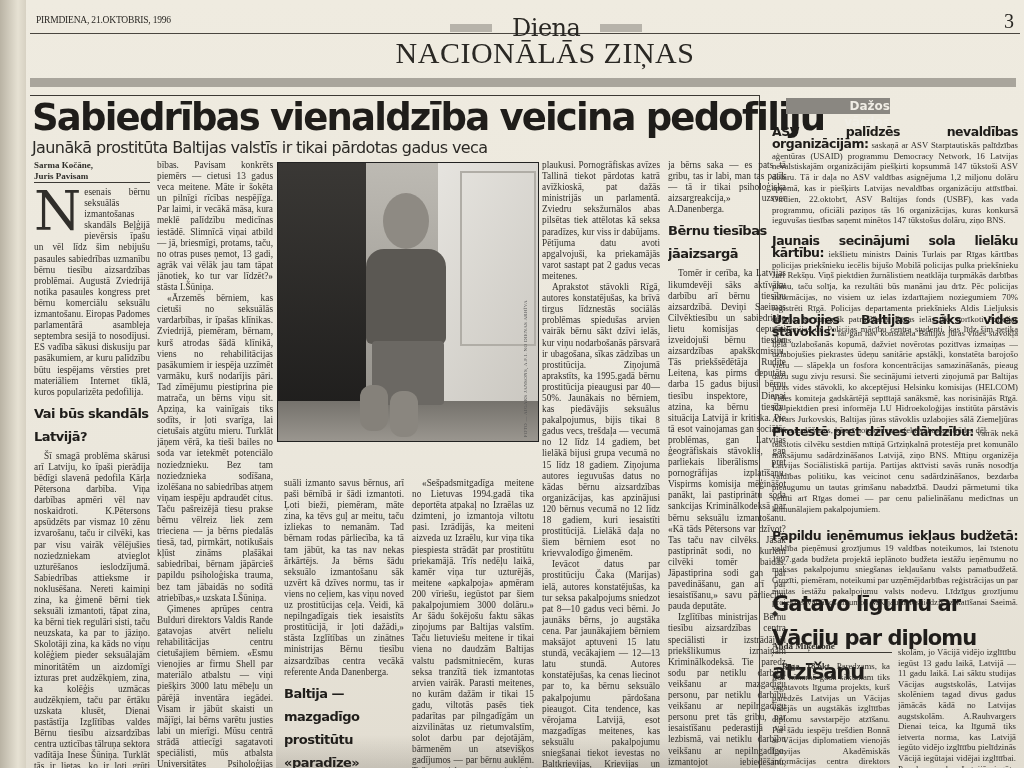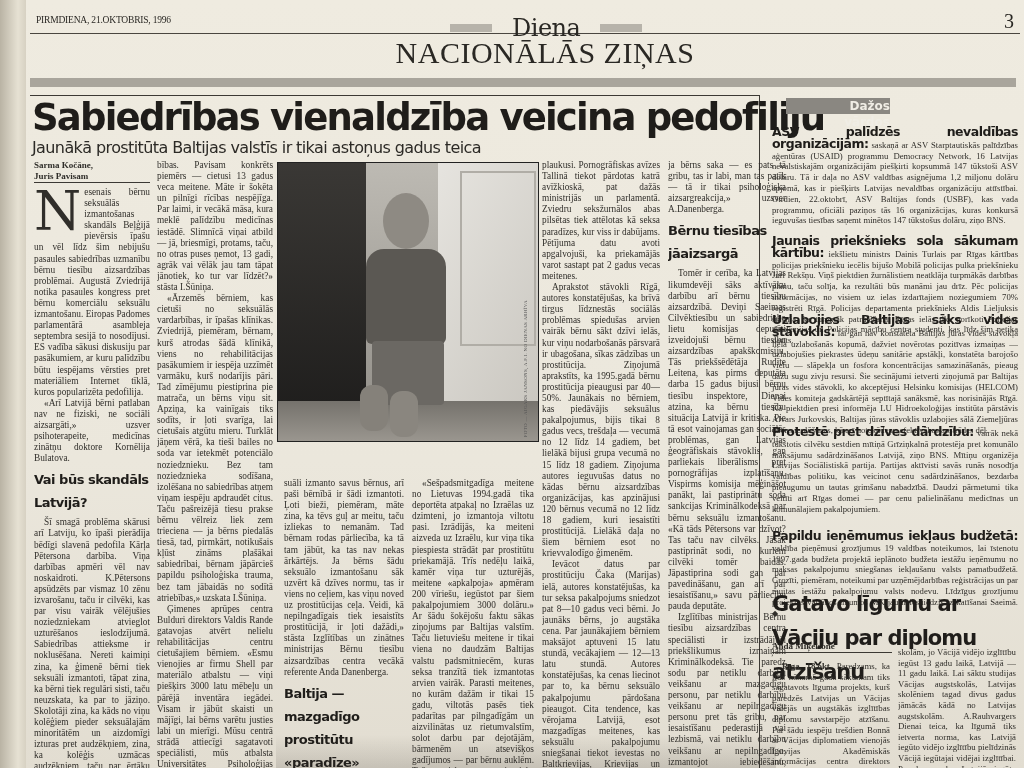--- a/index.html
+++ b/index.html
@@ -128,30 +128,29 @@
       <span class="gray-bar"></span>
     </div>
     <span class="page-num">3</span>
   </div>
 
   <div class="section-title">NACIONĀLĀS ZIŅAS</div>
   <div class="section-bar"></div>
 
   <div class="main-article">
     <div class="headline">Sabiedrības vienaldzība veicina pedofiliju</div>
-    <div class="subhead">Jaunākā prostitūta Baltijas valstīs ir tikai astoņus gadus teica</div>
+    <div class="subhead">Jaunākā prostitūta Baltijas valstīs ir tikai pārdotas gadus veca</div>
   </div>
 
   <div class="col" style="left:8px; top:160px; width:116px; height:608px;">
     <div class="byline">
       <div>Sarma Kočāne,</div>
       <div style="border-bottom:1px solid #3c3934; margin-bottom:4px;">Juris Pavisam</div>
     </div>
     <p class="noindent"><span class="dropcap">N</span><span>esenais bērnu seksuālās izmantošanas skandāls Beļģijā pievērsis īpašu un vēl līdz šim nebijušu pasaules sabiedrības uzmanību bērnu tiesību aizsardzības problēmai. Augustā Zviedrijā notika pasaules kongress pret bērnu komerciālu seksuālu izmantošanu. Eiropas Padomes parlamentārā asambleja septembra sesijā to nosodījusi. ES vadība sākusi diskusiju par pasākumiem, ar kuru palīdzību būtu iespējams vērsties pret materiāliem Internet tīklā, kuros popularizēta pedofilija.</span></p>
-    <p>«Arī Latvijā bērni patlaban nav ne fiziski, ne sociāli aizsargāti,» uzsver psihoterapeite, medicīnas zinātņu doktore Kornēlija Bulatova.</p>
     <div class="subhd">Vai būs skandāls Latvijā?</div>
     <p>Šī smagā problēma skārusi arī Latviju, ko īpaši pierādīja bēdīgi slavenā pedofila Kārļa Pētersona darbība. Viņa darbības apmēri vēl nav noskaidroti. K.Pētersons apsūdzēts par vismaz 10 zēnu izvarošanu, taču ir cilvēki, kas par visu vairāk vēlējušies noziedzniekam atvieglot uzturēšanos ieslodzījumā. Sabiedrības attieksme ir noklusēšana. Nereti kaimiņi zina, ka ģimenē bērni tiek seksuāli izmantoti, tāpat zina, ka bērni tiek regulāri sisti, taču neuzskata, ka par to jāziņo. Skolotāji zina, ka kāds no viņu kolēģiem pieder seksuālajām minoritātēm un aizdomīgi izturas pret audzēkņiem, zina, ka kolēģis uzmācas audzēkņiem, taču par ērtāku uzskata klusēt, Dienai pastāstīja Izglītības valdes Bērnu tiesību aizsardzības centra uzticības tālruņa sektora vadītāja Inese Šūniņa. Turklāt tās ir lietas, ko ir ļoti grūti pierādīt.</p>
 
   </div>
 
   <div class="col" style="left:131px; top:160px; width:116px; height:608px;">
     <p class="noindent">bības. Pavisam konkrēts piemērs — cietusi 13 gadus veca meitene. Māte ir šokēta un pilnīgi rīcības nespējīga. Par laimi, ir vecākā māsa, kura meklē palīdzību medicīnas iestādē. Slimnīcā viņai atbild — jā, briesmīgi, protams, taču, no otras puses ņemot, 13 gadi, agrāk vai vēlāk jau tam tāpat jānotiek, ko tur var līdzēt?» stāsta I.Šūniņa.</p>
     <p>«Ārzemēs bērniem, kas cietuši no seksuālās vardarbības, ir īpašas klīnikas. Zviedrijā, piemēram, bērnam, kurš atrodas šādā klīnikā, viens no rehabilitācijas pasākumiem ir iespēja uzzīmēt varmāku, kurš nodarījis pāri. Tad zīmējumu piestiprina pie matrača, un bērns viņu sit. Apziņa, ka vainīgais tiks sodīts, ir ļoti svarīga, lai cietušais atgūtu mieru. Turklāt jāņem vērā, ka tieši bailes no soda var ietekmēt potenciālo noziedznieku. Bez tam noziedznieka sodīšana, izolēšana no sabiedrības atņem viņam iespēju apdraudēt citus. Taču pašreizējā tiesu prakse bērnu vēlreiz liek zem trieciena — ja bērns piedalās tiesā, tad, pirmkārt, notikušais kļūst zināms plašākai sabiedrībai, bērnam jāpārcieš papildu psiholoģiska trauma, bez tam jābaidās no sodītā atriebības,» uzskata I.Šūniņa.</p>
     <p>Ģimenes aprūpes centra Bulduri direktors Valdis Rande gatavojas atvērt nelielu rehabilitācijas centru cietušajiem bērniem. «Esmu vienojies ar firmu Shell par materiālo atbalstu — viņi piešķirs 3000 latu mēbeļu un pārējā inventāra iegādei. Visam ir jābūt skaisti un mājīgi, lai bērns varētu justies labi un mierīgi. Mūsu centrā strādā attiecīgi sagatavoti speciālisti, mūs atbalsta Universitātes Psiholoģijas katedra. Man paredzēta tikšanās ar labklājības ministru, viņam jau ir iesniegts mūsu izstrādātais projekts, tālāk viss atkarīgs no viņa piekrišanas,» stāsta V.Rande. Sākumā centrā plānotas piecas vietas diennakts stacionārā un piecas vietas tikai dienas ārstēšanai, jo, kā uzskata V.Rande, ja vardarbība nav notikusi ģimenē, tad bērnu nevajag atraut no tās. Ve-</p>
   </div>
@@ -196,21 +195,21 @@
   </div>
 
   <div class="sidebar">
     <div class="sidebar-tag">Dažos vārdos</div>
 
     <div class="brief" style="top:32px;">
       <span class="bh">ASV palīdzēs nevaldības organizācijām:</span>
       <span>saskaņā ar ASV Starptautiskās palīdzības aģentūras (USAID) programmu Democracy Network, 16 Latvijas nevalstiskajām organizācijām piešķirti kopsummā 147 tūkstoši ASV dolāru. Tā ir daļa no ASV valdības asignējuma 1,2 miljonu dolāru apjomā, kas ir piešķirts Latvijas nevaldības organizāciju attīstībai. Otrdien, 22.oktobrī, ASV Baltijas fonds (USBF), kas vada programmu, oficiāli paziņos tās 16 organizācijas, kuras konkursā ieguvušas tiesības saņemt minētos 147 tūkstošus dolāru, ziņo BNS.</span>
     </div>
     <div class="brief" style="top:141px;">
-      <span class="bh">Jaunais priekšnieks sola sākumam kārtību:</span>
+      <span class="bh">Jaunais secinājumi sola lielāku kārtību:</span>
       <span>iekšlietu ministrs Dainis Turlais par Rīgas kārtības policijas priekšnieku iecēlis bijušo Mobilā policijas pulka priekšnieku Juri Rekšņu. Viņš piektdien žurnālistiem neatklāja turpmākās darbības plānu, taču solīja, ka rezultāti būs manāmi jau drīz. Pēc policijas informācijas, no visiem uz ielas izdarītajiem noziegumiem 70% reģistrēti Rīgā. Policijas departamenta priekšnieks Aldis Lieljuksis stāstīja, ka turpmāk patrulēšanai Rīgas ielās tiks norīkoti Policijas akadēmijas un Policijas mācību centra studenti, kas līdz šim netika darīts.</span>
     </div>
     <div class="brief" style="top:220px;">
       <span class="bh">Uzlabojies Baltijas sāks vides stāvoklis:</span>
       <span>lai gan nav konstatēta Baltijas jūras vides stāvokļa liela uzlabošanās kopumā, dažviet novērotas pozitīvas izmaiņas — uzlabojušies piekrastes ūdeņu sanitārie apstākļi, konstatēta barojošo vielu — slāpekļa un fosfora koncentrācijas samazināšanās, pieaug dažu sugu zivju resursi. Šie secinājumi ietverti ziņojumā par Baltijas jūras vides stāvokli, ko akceptējusi Helsinku komisijas (HELCOM) Vides komiteja gadskārtējā septītajā sanāksmē, kas norisinājās Rīgā. Kā piektdien presi informēja LU Hidroekoloģijas institūta pārstāvis Alvars Jurkovskis, Baltijas jūras stāvoklis uzlabojies sālā Ziemeļjūras ūdens ieplūšanas, kā arī notekūdeņu efektīvākas apstrādes dēļ.</span>
     </div>
     <div class="brief" style="top:332px;">
       <span class="bh">Protestē pret dzīves dārdzību:</span>
       <span>vairāk nekā tūkstotis cilvēku sestdien mītiņā Grīziņkalnā protestēja pret komunālo maksājumu sadārdzināšanos Latvijā, ziņo BNS. Mītiņu organizēja Latvijas Sociālistiskā partija. Partijas aktīvisti savās runās nosodīja valdības politiku, kas veicinot cenu sadārdzināšanos, bezdarba pieaugumu un tautas grimšanu nabadzībā. Daudzi pārmetumi tika veltīti arī Rīgas domei — par cenu palielināšanu medicīnas un komunālajiem pakalpojumiem.</span>
     </div>

